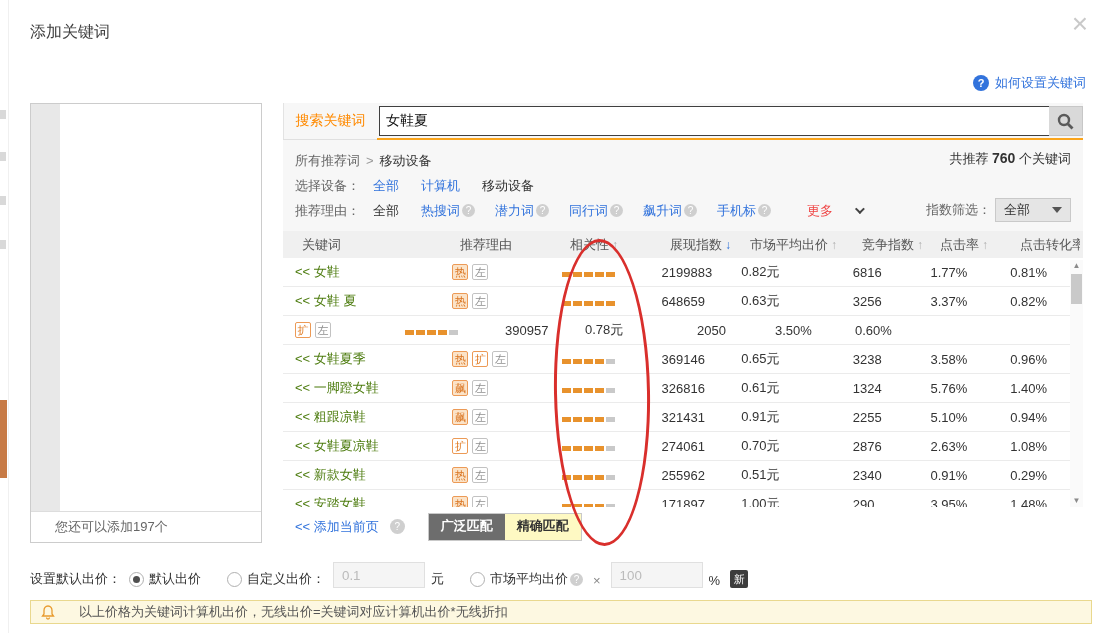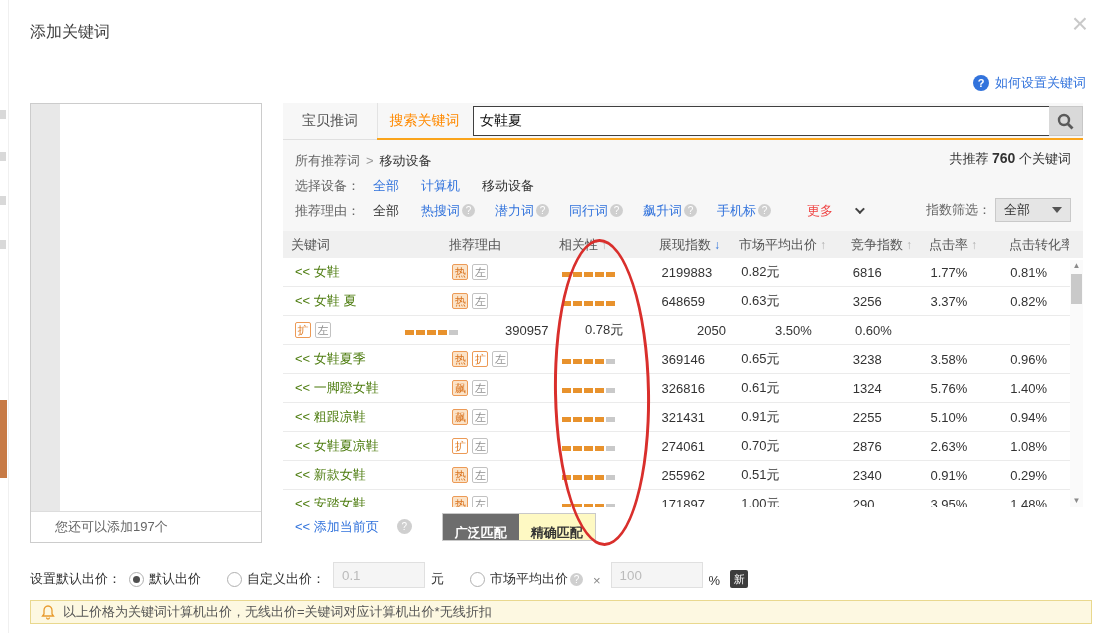--- a/index.html
+++ b/index.html
@@ -47,21 +47,21 @@
   .fopt-wrap .lbl { color:#3273dc; }
   .q { width:13px; height:13px; border-radius:50%; background:#cfcfcf; color:#fff; font-size:10px; text-align:center; line-height:13px; margin-left:2px; display:inline-block; }
   .more { color:#ef4444; margin-left:16px; display:flex; align-items:center; gap:22px; cursor:pointer; }
   .chev { width:7px; height:7px; border-right:2px solid #444; border-bottom:2px solid #444; transform:rotate(45deg) translateY(-2px); display:inline-block; }
   .idx-filter { position:absolute; right:12px; top:58px; display:flex; align-items:center; }
   .idx-label { color:#666; margin-right:4px; }
   .dropdown { width:76px; height:24px; background:#e5e5e5; border:1px solid #c9c9c9; display:flex; align-items:center; justify-content:space-between; padding:0 8px; cursor:pointer; color:#333; }
   .tri-down { width:0; height:0; border-left:5px solid transparent; border-right:5px solid transparent; border-top:6px solid #555; }
 
   
-  .thead { display:flex; height:27px; align-items:center; background:#f0f0f0; padding-left:8px; color:#555; }
+  .thead { display:flex; height:27px; align-items:center; background:#f0f0f0; padding-left:19px; color:#555; }
   .hcell { display:flex; align-items:center; gap:3px; }
   .arr-up { color:#b0b0b0; font-size:12px; }
   .arr-down { color:#2f72d8; font-size:12px; font-weight:bold; }
   .tbody { height:249px; overflow:hidden; position:relative; padding-right:13px; }
   .trow { display:flex; align-items:center; height:29px; border-bottom:1px solid #ebebeb; padding-left:12px; }
   .cell { overflow:hidden; white-space:nowrap; }
   .c0 { width:158px; } .c1 { width:110px; } .c2 { width:100px; }
   .c3 { width:80px; } .c4 { width:112px; } .c5 { width:78px; } .c6 { width:80px; } .c7 { width:60px; }
   .kwlink { color:#4d7c0f; cursor:pointer; }
   .badge { display:inline-block; width:16px; height:16px; line-height:15px; text-align:center; font-size:11px; border-radius:2px; margin-right:4px; }
@@ -72,40 +72,40 @@
   .seg.on { background:#e8922d; }
   .num { color:#333; }
 
   
   .vscroll { position:absolute; right:0; top:157px; width:13px; height:247px; background:#fafafa; }
   .vs-arrow { width:13px; height:12px; color:#8a8a8a; font-size:8px; text-align:center; line-height:12px; cursor:pointer; }
   .vs-thumb { position:absolute; top:14px; left:1px; width:11px; height:30px; background:#c9c9c9; cursor:pointer; }
   .vs-down { position:absolute; bottom:0; }
 
   
-  .table-footer { display:flex; align-items:center; height:39px; padding-left:12px; gap:16px; }
+  .table-footer { display:flex; align-items:center; height:39px; padding-left:12px; gap:9px; }
   .add-link { color:#3273dc; cursor:pointer; }
   .match-group { display:flex; margin-left:14px; border:1px solid #c9c9c9; }
-  .match-btn { height:26px; line-height:24px; padding:7px 12px; cursor:pointer; font-weight:bold; }
+  .match-btn { height:26px; line-height:24px; padding:0 12px; cursor:pointer; font-weight:bold; }
   .match-broad { background:#6d6d6d; color:#fff; }
   .match-exact { background:#fef9c3; color:#333; }
 
   
   .bid-row { position:absolute; left:30px; top:562px; display:flex; align-items:flex-end; }
   .bid-label { color:#333; margin-right:8px; }
   .radio { width:15px; height:15px; border-radius:50%; border:1px solid #b0b0b0; background:#fff; display:inline-flex; align-items:center; justify-content:center; margin-right:5px; cursor:pointer; flex:none; }
   .radio .dot { width:7px; height:7px; border-radius:50%; background:#4f4f4f; }
   .bid-opt { display:flex; align-items:center; margin-right:26px; }
   .bid-input { width:92px; height:26px; background:#f5f5f5; border:1px solid #e0e0e0; color:#bbb; padding:0 8px; font-family:inherit; margin-right:6px; }
   .unit { color:#333; margin-right:26px; }
   .mult { color:#888; margin:0 10px; }
   .new-badge { width:18px; height:18px; background:#3d3d3d; color:#fff; font-size:11px; text-align:center; line-height:18px; border-radius:2px; margin-left:10px; }
 
   
-  .notice { position:absolute; left:30px; right:10px; top:600px; height:24px; background:#fdf8e1; border:1px solid #e9d88e; display:flex; align-items:center; padding-left:10px; gap:8px; color:#555; }
+  .notice { position:absolute; left:30px; right:10px; top:600px; height:24px; background:#fdf8e1; border:1px solid #e9d88e; display:flex; align-items:center; padding-left:10px; gap:24px; color:#555; }
 
   
   .red-ellipse { position:absolute; left:554px; top:239px; width:96px; height:307px; border:3px solid #d92f2c; border-radius:50%; transform:rotate(-1deg); pointer-events:none; }
 </style>
 </head>
 <body>
 
 <div>
   <div class="edge-mark" style="top:110px"></div>
   <div class="edge-mark" style="top:152px"></div>
@@ -124,21 +124,20 @@
 </div>
 
 <div class="left-panel">
   <div class="left-strip"></div>
   <div class="left-footer">您还可以添加197个</div>
 </div>
 
 <div class="right-panel">
 
   <div class="tabbar">
-    <div class="tab">宝贝推词</div>
     <div class="tab active">搜索关键词</div>
     <div class="search-box">
       <input class="search-input" value="女鞋夏" style="">
       <div class="search-btn">
         <svg width="17" height="17" viewBox="0 0 17 17">
           <circle cx="7" cy="7" r="5" fill="none" stroke="#5a5a5a" stroke-width="2.4"></circle>
           <line x1="11" y1="11" x2="15.5" y2="15.5" stroke="#5a5a5a" stroke-width="2.8"></line>
         </svg>
       </div>
     </div>

